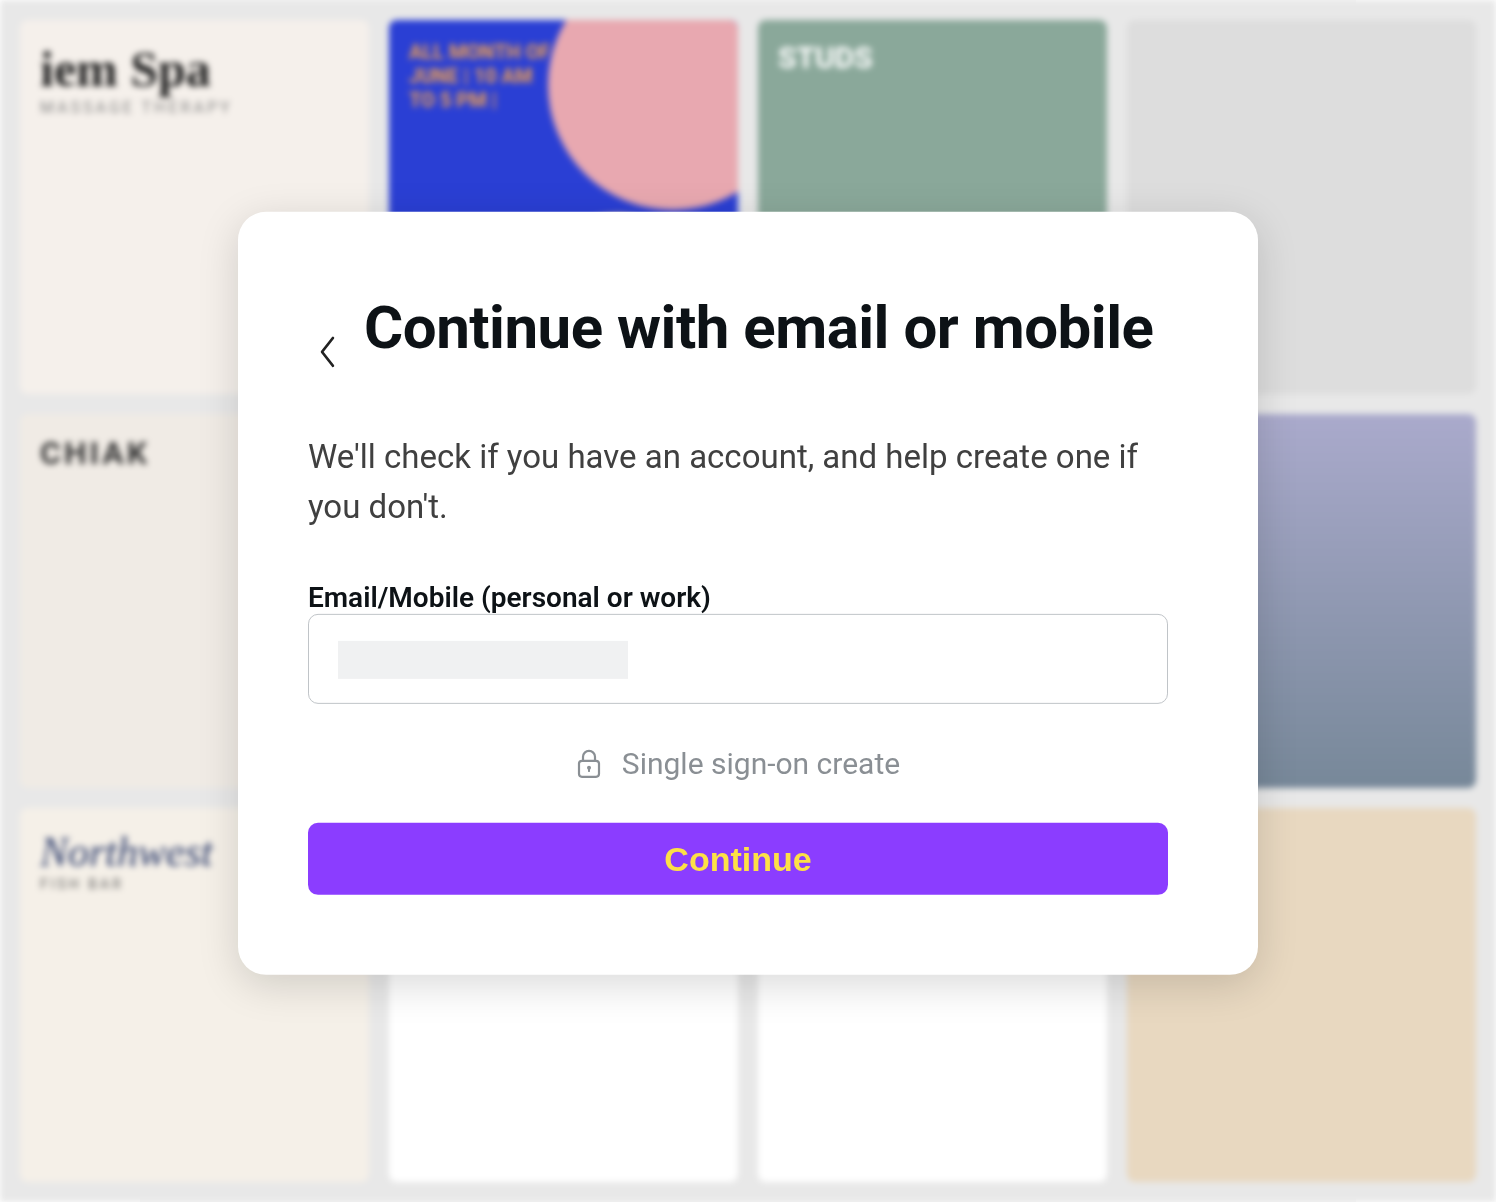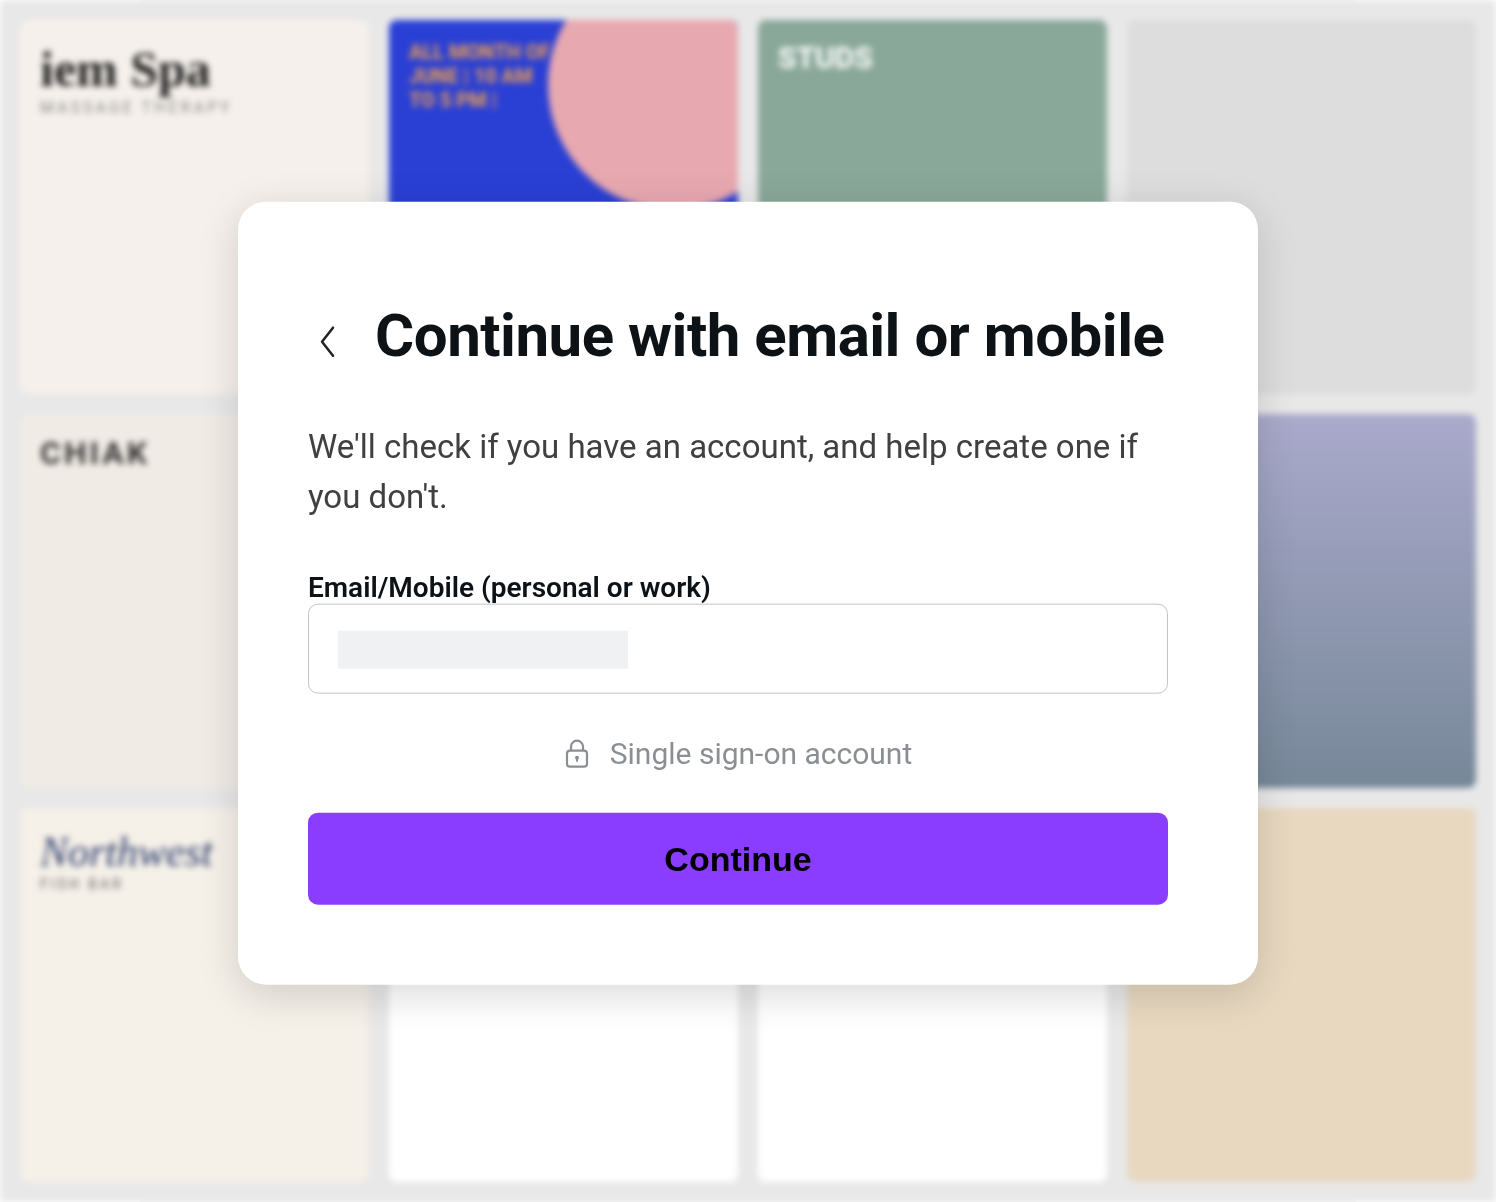--- a/index.html
+++ b/index.html
@@ -172,22 +172,22 @@
       transform: translate(-50%, -51%);
       width: 1020px;
       background: #fff;
       border-radius: 28px;
       padding: 80px 90px 80px 70px;
       box-shadow: 0 10px 40px rgba(0,0,0,0.15);
     }
     
     .modal-header {
       display: flex;
-      align-items: flex-end;
-      gap: 27px;
+      align-items: flex-start;
+      gap: 16px;
       margin-bottom: 50px;
     }
     
     .back-btn {
       width: 40px;
       height: 60px;
       display: flex;
       align-items: center;
       justify-content: center;
       cursor: pointer;
@@ -252,23 +252,23 @@
       margin-bottom: 42px;
     }
     
     .sso-text {
       font-size: 30px;
       color: #8a8f94;
     }
     
     .continue-btn {
       width: 100%;
-      height: 92px;
+      height: 72px;
       background: #8b3dff;
-      color: #000000;
+      color: #fde047;
       border: none;
       border-radius: 10px;
       font-size: 34px;
       font-weight: 600;
       cursor: pointer;
     }
     
     .body-section {
       padding-left: 0;
     }
@@ -337,18 +337,18 @@
       <input type="text" class="text-input" placeholder="" style="">
     </div>
     
     <div class="sso-line">
       <svg width="26" height="30" viewBox="0 0 26 30">
         <rect x="3" y="12" width="20" height="16" rx="3" stroke="#8a8f94" stroke-width="2.2" fill="none"></rect>
         <path d="M 7 12 L 7 8 A 6 6 0 0 1 19 8 L 19 12" stroke="#8a8f94" stroke-width="2.2" fill="none"></path>
         <circle cx="13" cy="19" r="2" fill="#8a8f94"></circle>
         <rect x="12" y="19" width="2" height="4" fill="#8a8f94"></rect>
       </svg>
-      <span class="sso-text">Single sign-on account</span>
+      <span class="sso-text">Single sign-on create</span>
     </div>
     
     <button class="continue-btn">Continue</button>
   </div>
 </div>
 
 </body></html>

